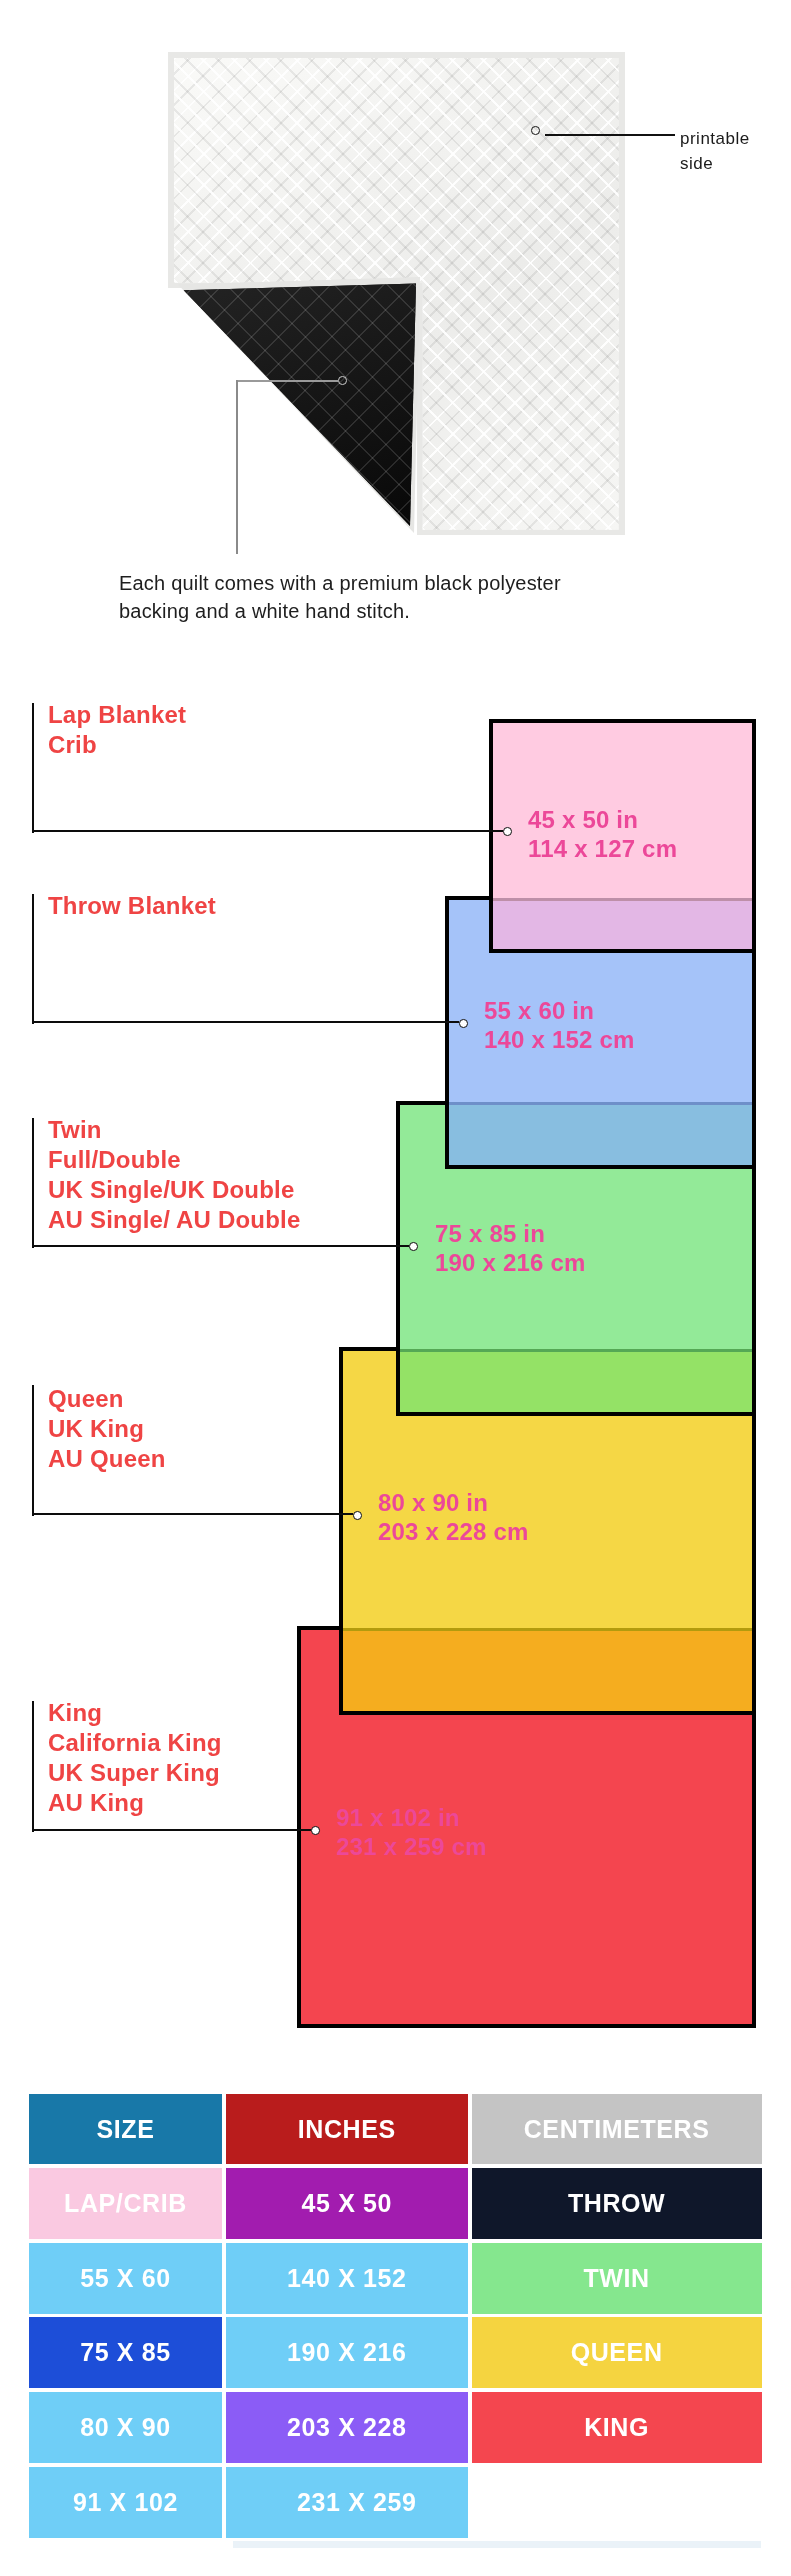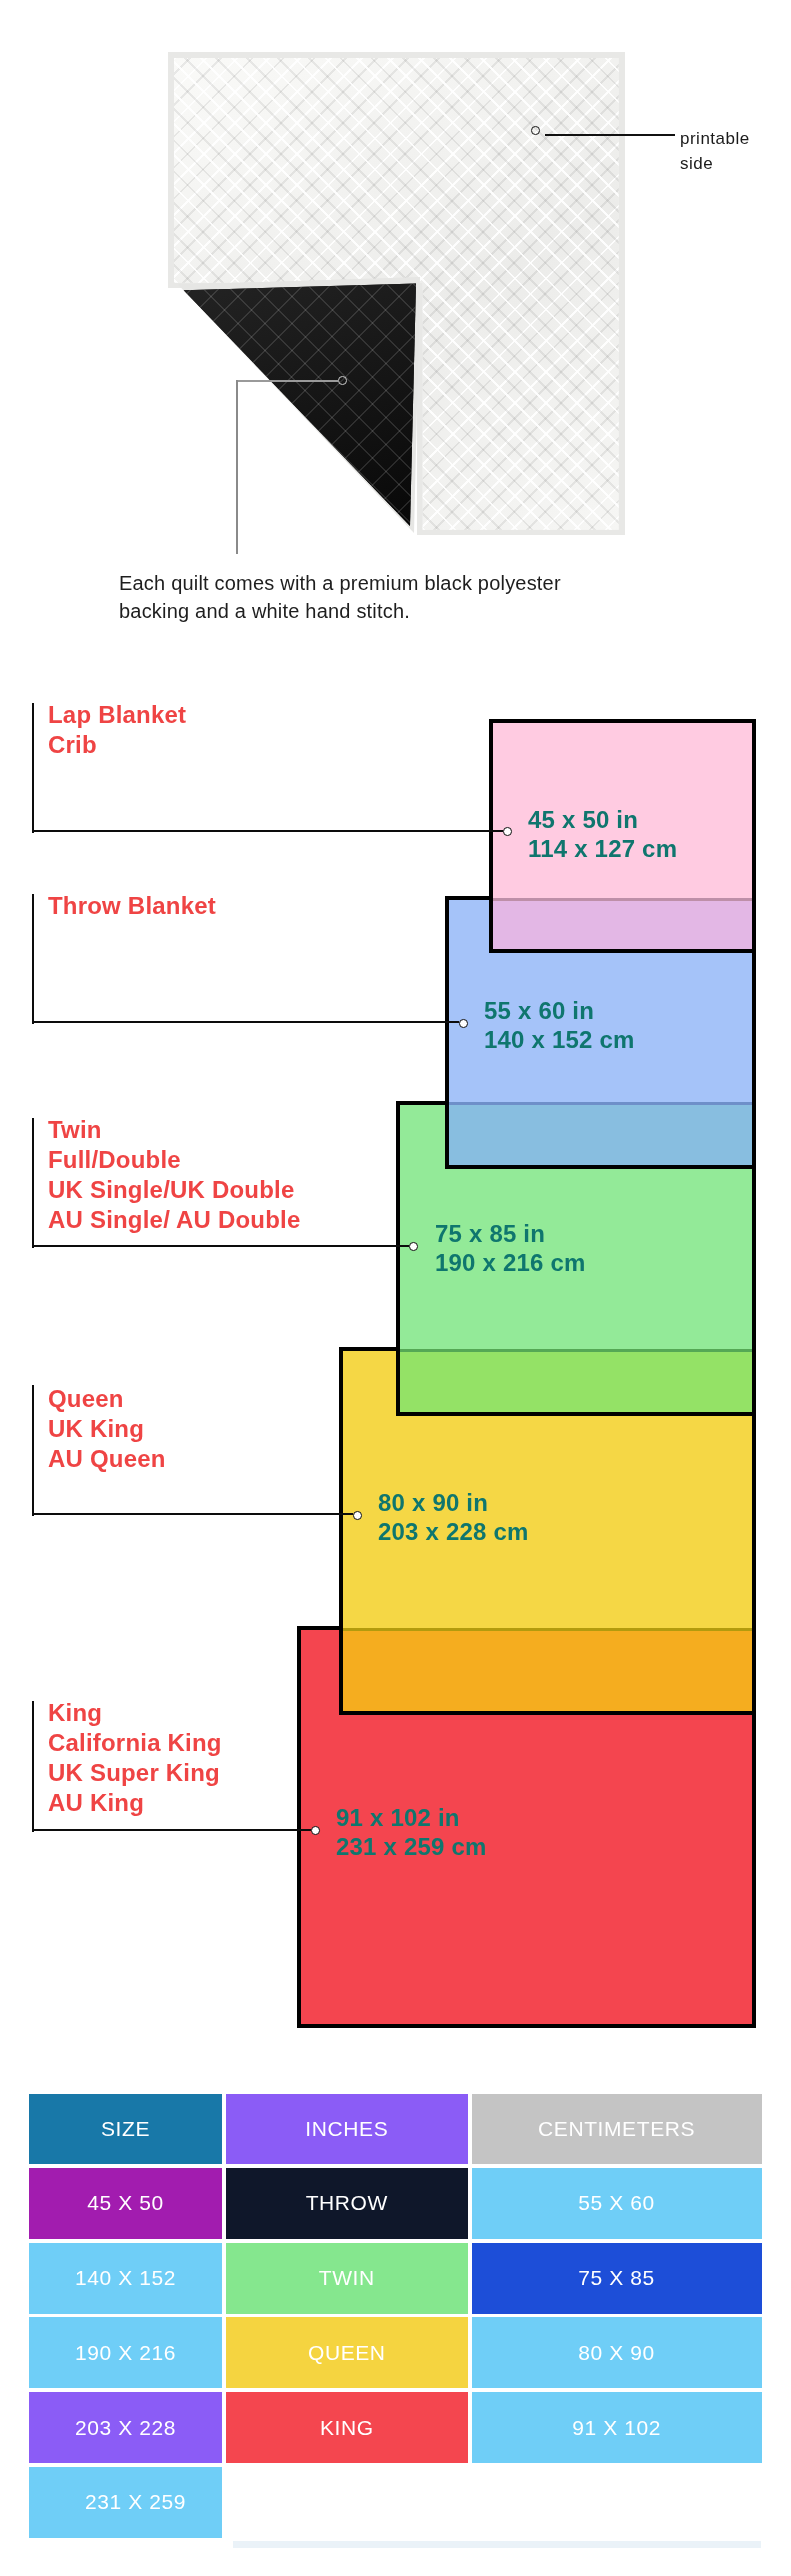--- a/index.html
+++ b/index.html
@@ -66,31 +66,31 @@
   .dot-lap  {left:503px;top:827px;}
   .dot-throw{left:459px;top:1019px;}
   .dot-twin {left:409px;top:1242px;}
   .dot-queen{left:353px;top:1511px;}
   .dot-king {left:311px;top:1826px;}
 
   .size-label{position:absolute;left:48px;font-size:24px;font-weight:bold;line-height:30px;
               color:#ef4444;letter-spacing:0.2px;z-index:10;white-space:nowrap;}
   .sl-lap{top:700px;} .sl-throw{top:891px;} .sl-twin{top:1115px;} .sl-queen{top:1384px;} .sl-king{top:1698px;}
 
-  .dims{position:absolute;font-size:24px;font-weight:bold;line-height:29px;color:#0f766e;
+  .dims{position:absolute;font-size:24px;font-weight:bold;line-height:29px;color:#ec4899;
         letter-spacing:0.2px;z-index:11;white-space:nowrap;}
   .dm-lap{left:528px;top:805px;} .dm-throw{left:484px;top:996px;} .dm-twin{left:435px;top:1219px;}
   .dm-queen{left:378px;top:1488px;} .dm-king{left:336px;top:1803px;}
 
   
   .size-table{left:29px;top:2094px;width:733px;height:442px;display:grid;
       grid-template-columns:193px 242px 290px;grid-template-rows:70px 71px 71px 71px 71px 71px;
       gap:3.8px;}
-  .cell{display:flex;align-items:center;justify-content:center;color:#fff;font-weight:normal;
-        font-size:21px;letter-spacing:0.6px;}
+  .cell{display:flex;align-items:center;justify-content:center;color:#fff;font-weight:bold;
+        font-size:25px;letter-spacing:0.6px;}
   .table-shadow{left:233px;top:2541px;width:528px;height:6.7px;background:#EAF2F8;}
 </style>
 </head>
 <body>
 
 <div class="page">
 
   <div class="abs quilt-wrap">
     <div class="quilt-binding"></div>
     <div class="quilt-front"></div>
@@ -188,23 +188,24 @@
     <div>80 x 90 in</div>
     <div>203 x 228 cm</div>
   </div>
   <div class="dims dm-king">
     <div>91 x 102 in</div>
     <div>231 x 259 cm</div>
   </div>
 
   <div class="abs size-table">
     <div class="cell" style="background-color: rgb(24, 120, 168);">SIZE</div>
-    <div class="cell" style="background-color: #8b5cf6;">INCHES</div>
+    <div class="cell" style="background-color: #b91c1c;">INCHES</div>
     <div class="cell" style="background-color: rgb(196, 196, 196);">CENTIMETERS</div>
 
+    <div class="cell" style="background-color: rgb(250, 201, 225);">LAP/CRIB</div>
     <div class="cell" style="background-color: #a21caf;">45 X 50</div>
 
     <div class="cell" style="background-color: #0f172a;">THROW</div>
     <div class="cell" style="background-color: rgb(111, 206, 247);">55 X 60</div>
     <div class="cell" style="background-color: rgb(111, 206, 247);">140 X 152</div>
 
     <div class="cell" style="background-color: rgb(133, 231, 142);">TWIN</div>
     <div class="cell" style="background-color: #1d4ed8;">75 X 85</div>
     <div class="cell" style="background-color: rgb(111, 206, 247);">190 X 216</div>
 

